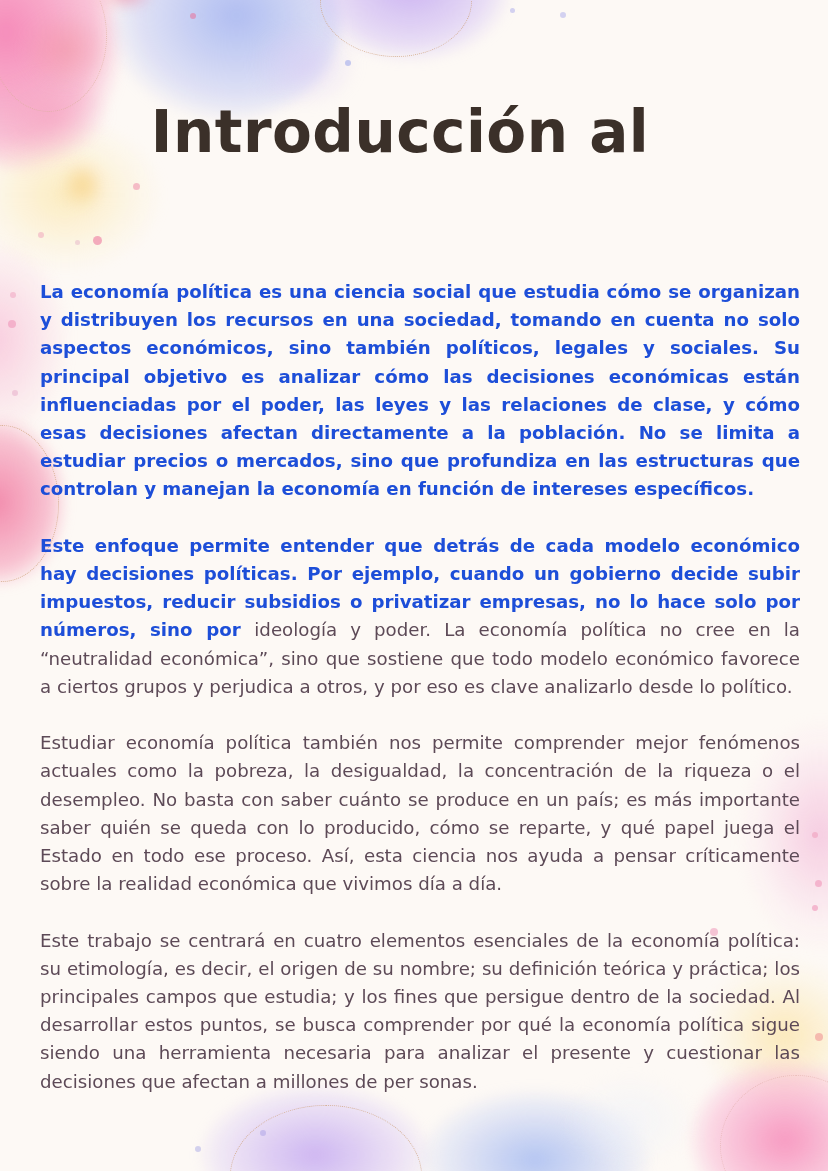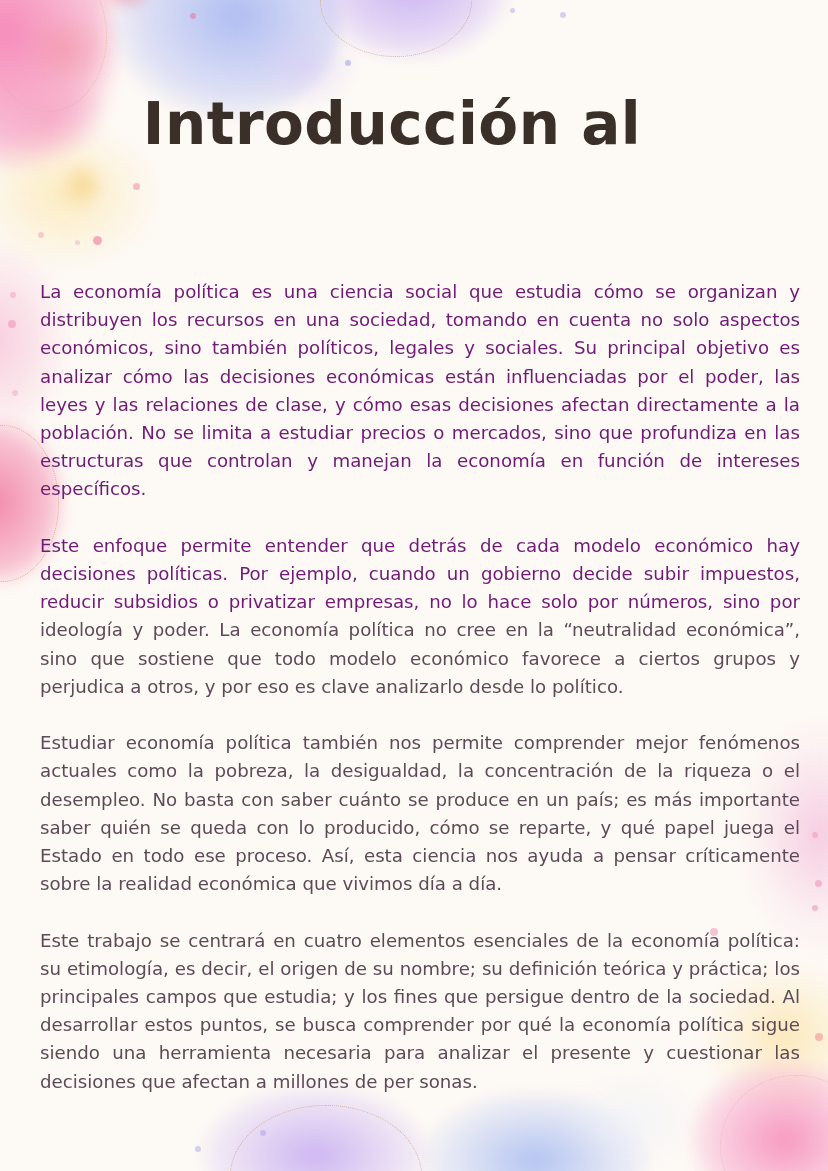--- a/index.html
+++ b/index.html
@@ -64,21 +64,21 @@
     border-radius: 50%;
   }
 
   
   .title {
     position: absolute;
     left: 0;
     top: 84px;
     width: 776px;
     text-align: center;
-    margin: 4px;
+    margin: 12px;
     font-family: "DejaVu Sans", sans-serif;
     font-weight: bold;
     font-size: 58px;
     line-height: 72px;
     color: #3b3029;
     letter-spacing: 0.5px;
   }
   .title span { display: block; }
 
   .body {
@@ -90,21 +90,21 @@
     font-size: 18.2px;
     line-height: 28.2px;
     color: #3d3330;
   }
   .para {
     margin: 0 0 28.2px 0;
     text-align: justify;
     text-align-last: left;
   }
   .muted { color: #5d4a57; }
-  .dark { color: #701a75; }
+  .dark { color: #1d4ed8; font-weight: bold; }
 </style>
 </head>
 <body>
 
 <div class="page">
 
   <div class="bg">
     <div class="blob b-yellow-l"></div>
     <div class="blob b-pink-tl"></div>
     <div class="blob b-pink-tl2"></div>

